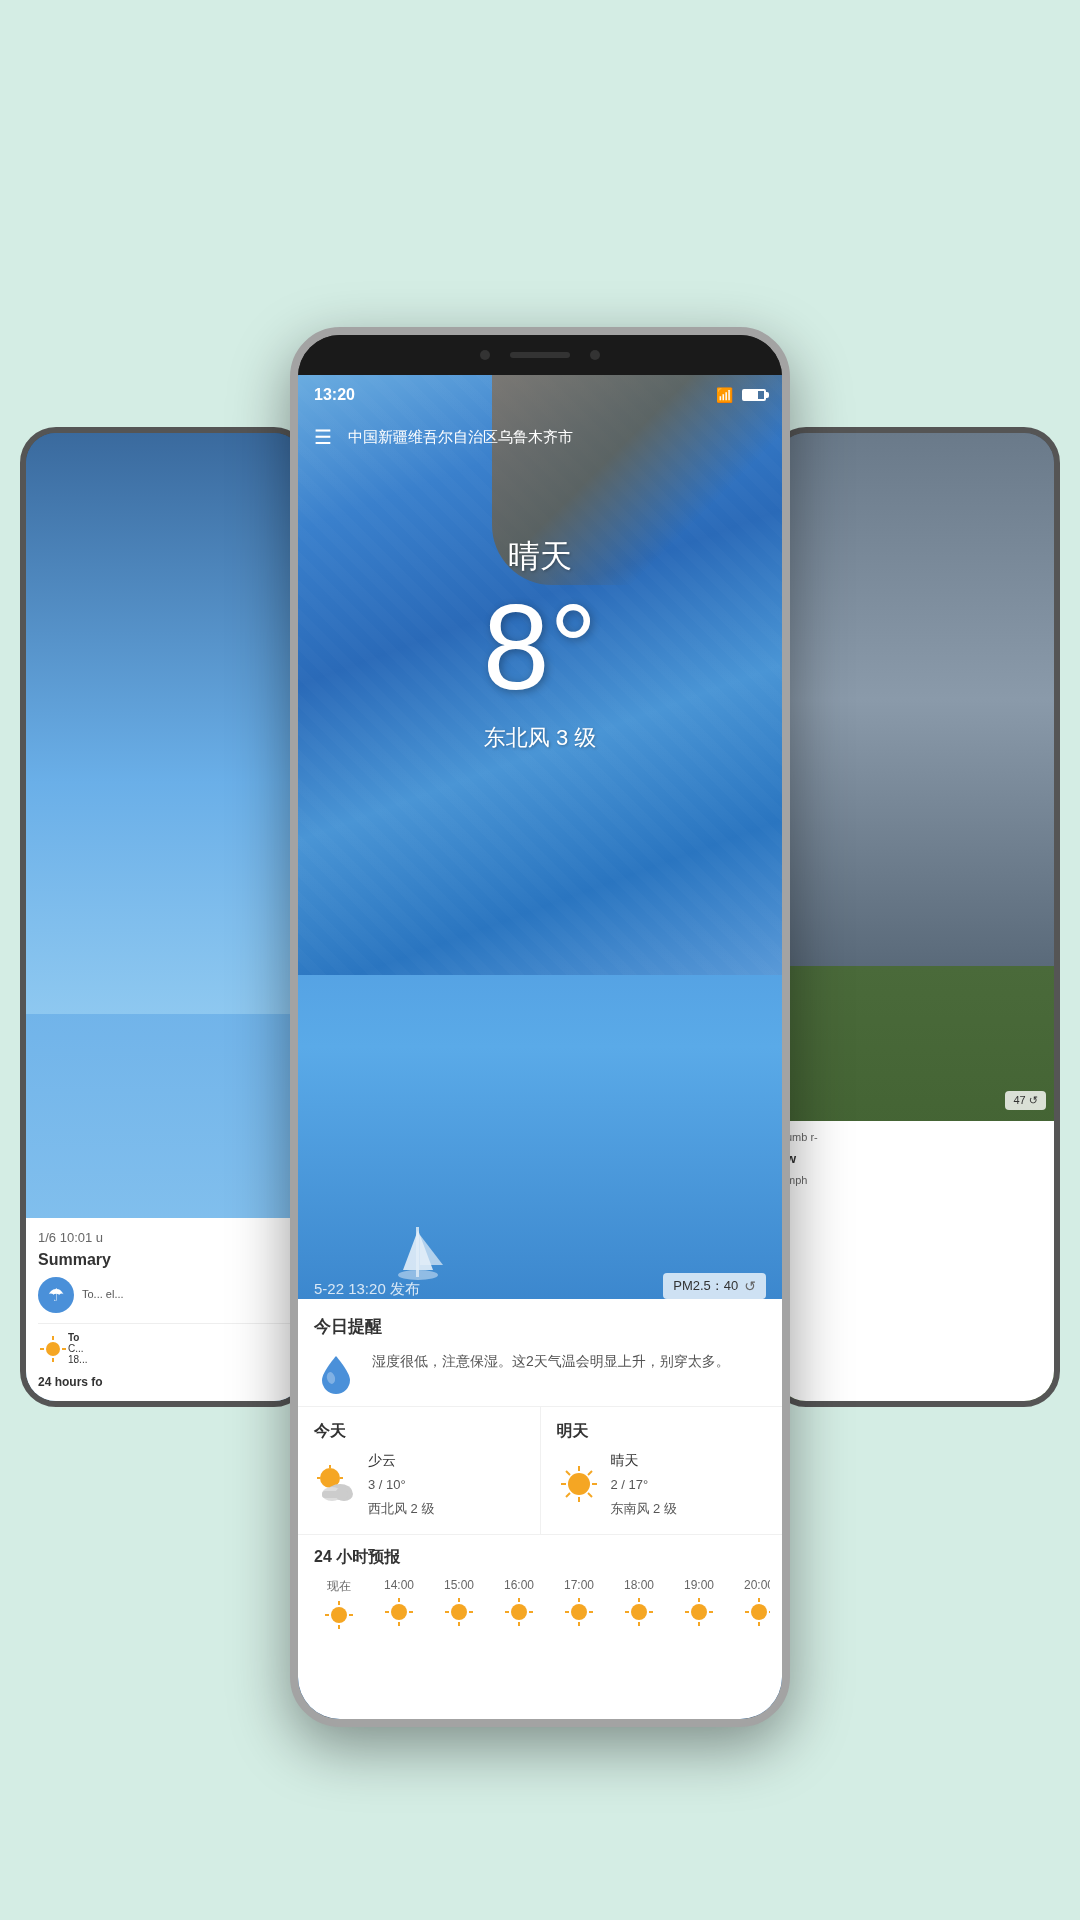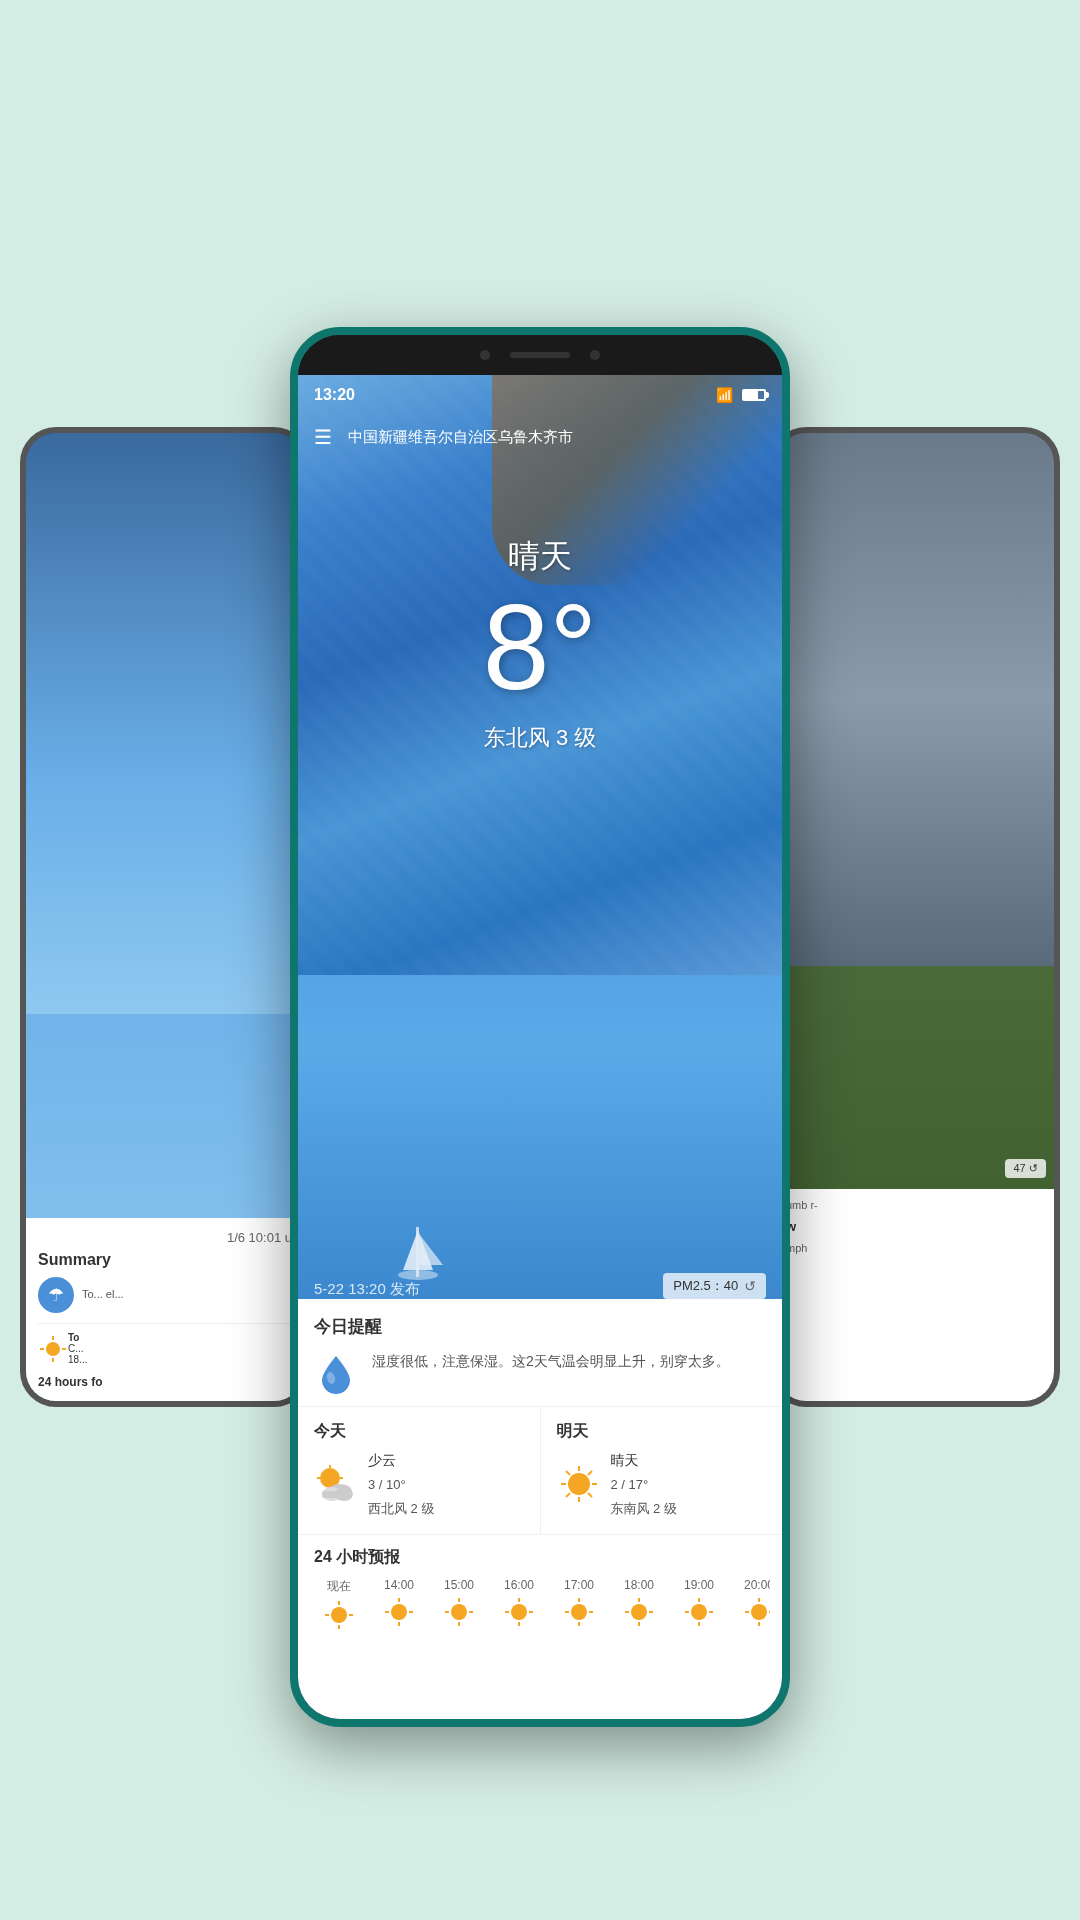--- a/index.html
+++ b/index.html
@@ -68,21 +68,20 @@
       bottom: 0;
       left: 0;
       right: 0;
       background: white;
       padding: 12px;
     }
     .phone-left-date {
       font-size: 13px;
       color: #666;
       margin-bottom: 6px;
-      text-align: right;
     }
     .phone-left-summary {
       font-size: 16px;
       font-weight: bold;
       color: #333;
       margin-bottom: 8px;
     }
     .phone-left-icon-row {
       display: flex;
       align-items: center;
@@ -180,21 +179,21 @@
     .phone-center {
       position: absolute;
       left: 50%;
       transform: translateX(-50%);
       top: 0;
       width: 500px;
       height: 1400px;
       background: #2a2a2a;
       border-radius: 50px;
       overflow: hidden;
-      border: 8px solid #0f766e;
+      border: 8px solid #a3a3a3;
       z-index: 2;
       box-shadow: 0 20px 60px rgba(0,0,0,0.4);
     }
 
     
     .phone-top-bar {
       height: 40px;
       background: #1a1a1a;
       display: flex;
       align-items: center;
@@ -553,21 +552,21 @@
       <div style="position:absolute;top:0;left:0;right:0;height:55%;background:linear-gradient(180deg,#6a7a8a 0%,#8a9aaa 50%,#5a6a7a 100%);"></div>
       <div style="position:absolute;bottom:0;left:0;right:0;height:45%;background:linear-gradient(180deg,#4a6a3a 0%,#3a5a2a 100%);"></div>
 
       <div class="phone-right-status">
         <span style="color:white;font-size:12px;">📶</span>
         <div style="width:20px;height:10px;border:2px solid white;border-radius:2px;display:inline-block;">
           <div style="width:60%;height:100%;background:white;"></div>
         </div>
       </div>
     </div>
-    <div class="phone-right-bottom" style="position:absolute;bottom:0;left:0;right:0;background:white;padding:10px;height:212px;">
+    <div class="phone-right-bottom" style="position:absolute;bottom:0;left:0;right:0;background:white;padding:10px;height:280px;">
       <div style="position:absolute;top:-30px;right:8px;background:rgba(255,255,255,0.8);padding:3px 8px;border-radius:4px;font-size:11px;color:#333;">
         <span>47</span> ↺
       </div>
       <div class="pr-row">
         <div class="pr-label">umb r-</div>
       </div>
       <div class="pr-row">
         <div class="pr-value">w</div>
       </div>
       <div class="pr-row">

